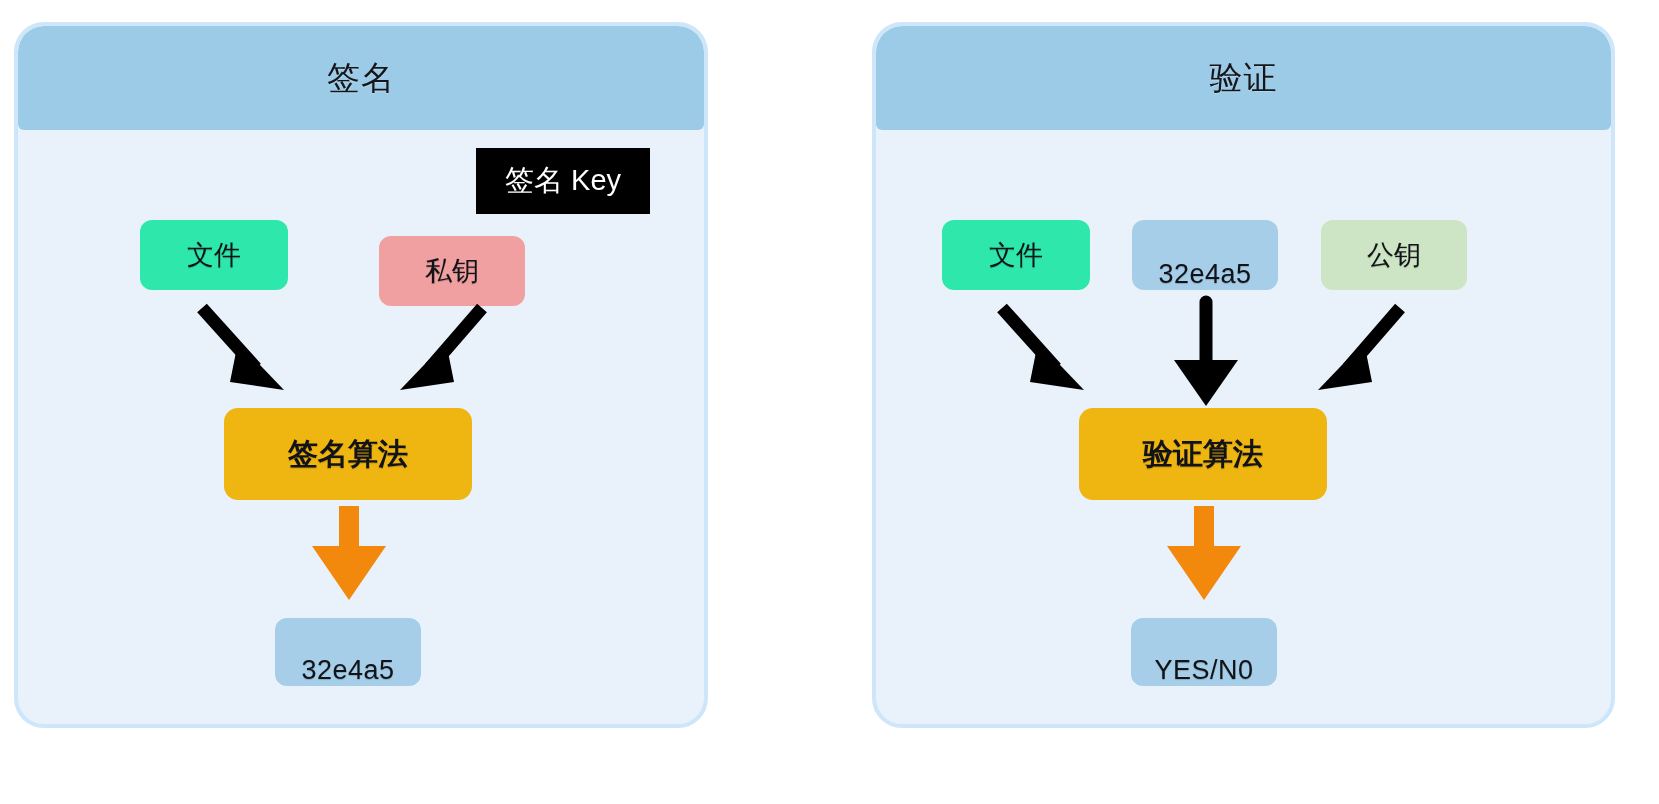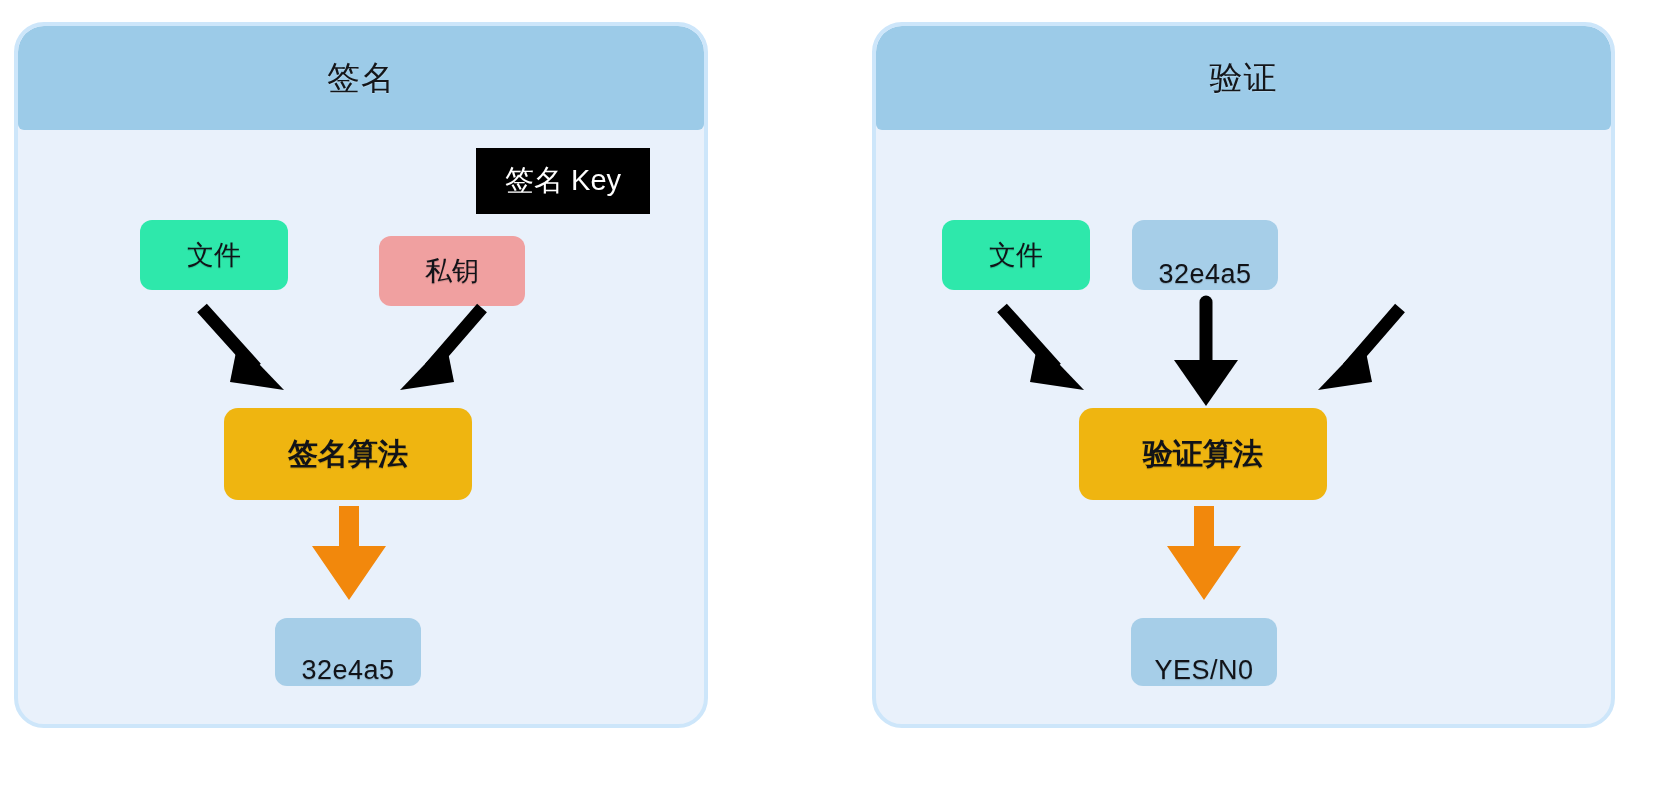--- a/index.html
+++ b/index.html
@@ -159,20 +159,23 @@
     </div>
 
     <div class="node green" style="left:66px; top:186px; width:148px; height:70px;">
       <span class="node-label-cjk">文件</span>
     </div>
 
     <div class="node blue" style="left:256px; top:186px; width:146px; height:70px;">
       <span class="node-label-mono">32e4a5</span>
     </div>
 
+    <div class="node lgreen" style="left:445px; top:186px; width:146px; height:70px;">
+      <span class="node-label-cjk">公钥</span>
+    </div>
 
 
     <svg class="arrow-svg" style="left:118px; top:276px; width:110px; height:110px;" viewBox="0 0 110 110">
       <path d="M8 6 L62 66 L8 6 Z" stroke="#000" stroke-width="13" stroke-linecap="round" fill="none"></path>
       <path d="M44 40 L90 88 L36 80 Z" fill="#000"></path>
     </svg>
 
     <svg class="arrow-svg" style="left:290px; top:272px; width:80px; height:112px;" viewBox="0 0 80 112">
       <path d="M40 4 L40 66" stroke="#000" stroke-width="13" stroke-linecap="round" fill="none"></path>
       <path d="M8 62 L72 62 L40 108 Z" fill="#000"></path>

